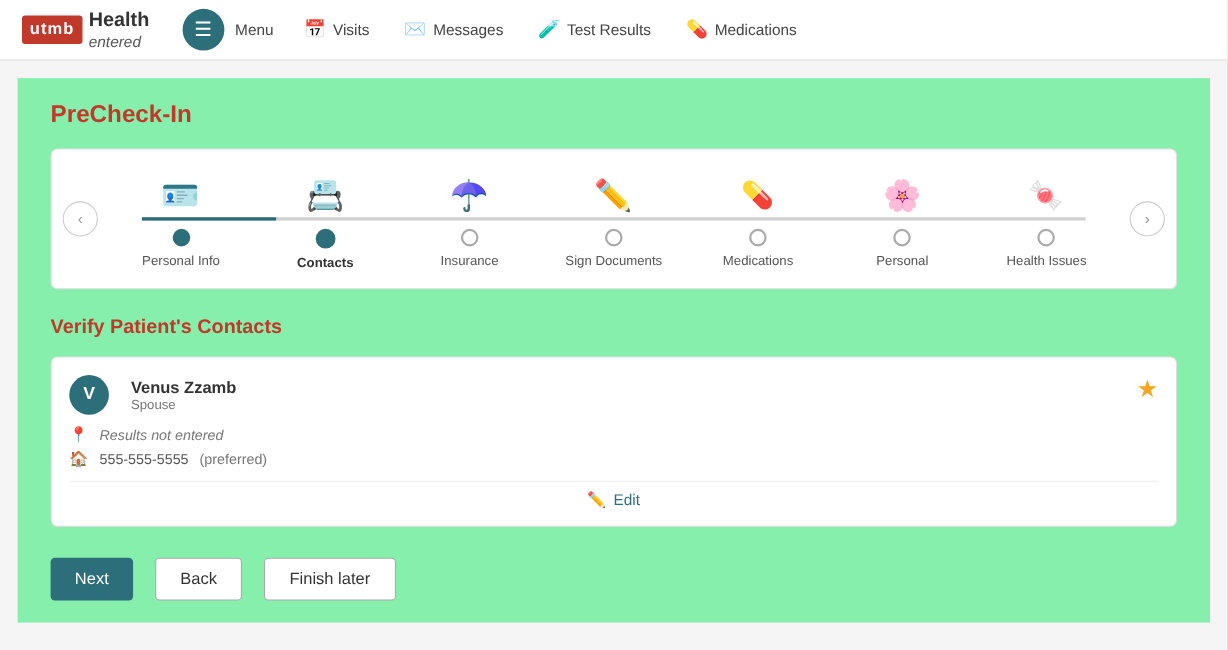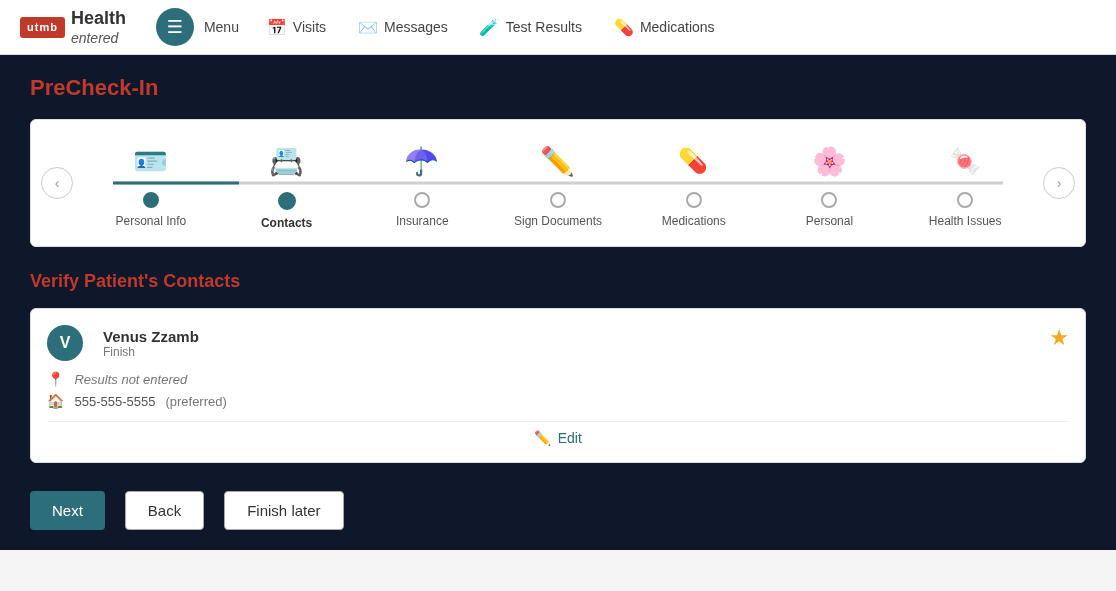--- a/index.html
+++ b/index.html
@@ -22,21 +22,21 @@
     .logo-box {
       background: #c0392b;
       color: #fff;
       font-weight: bold;
       font-size: 13px;
       padding: 4px 7px;
       border-radius: 3px;
       margin-right: 6px;
       line-height: 1.2;
     }
-    .logo-box span { display: block; font-size: 11px; letter-spacing: 1px; }
+    .logo-box span { display: block; font-size: 15px; letter-spacing: 1px; }
     .logo-text { line-height: 1.2; }
     .logo-text .health { font-size: 18px; font-weight: bold; color: #333; }
     .logo-text .mychart { font-size: 14px; color: #555; font-style: italic; }
 
     .nav-items { display: flex; align-items: center; gap: 4px; }
     .nav-item {
       display: flex; align-items: center; gap: 6px;
       padding: 6px 14px;
       color: #444;
       font-size: 14px;
@@ -51,22 +51,22 @@
       border-radius: 50%;
       display: flex; align-items: center; justify-content: center;
       cursor: pointer;
       margin-right: 10px;
       color: #fff;
       font-size: 18px;
     }
 
     
     .main-content {
-      background: #0f172a;
-      margin: 0;
+      background: #86efac;
+      margin: 16px;
       padding: 20px 30px 20px 30px;
     }
 
     .page-title {
       color: #c0392b;
       font-size: 22px;
       font-weight: bold;
       margin-bottom: 18px;
     }
 
@@ -367,21 +367,21 @@
   <div class="section-title">Verify Patient's Contacts</div>
 
   <div class="contacts-area">
 
     <div class="contact-card">
       <div class="contact-header">
         <div class="contact-name-area">
           <div class="contact-avatar">V</div>
           <div>
             <div class="contact-name">Venus Zzamb</div>
-            <div class="contact-relation">Finish</div>
+            <div class="contact-relation">Spouse</div>
           </div>
         </div>
         <div class="star-icon">★</div>
       </div>
       <div class="contact-details">
         <div class="contact-detail-row">
           <span class="detail-icon">📍</span>
           <span class="detail-value">Results not entered</span>
         </div>
         <div class="contact-detail-row">

